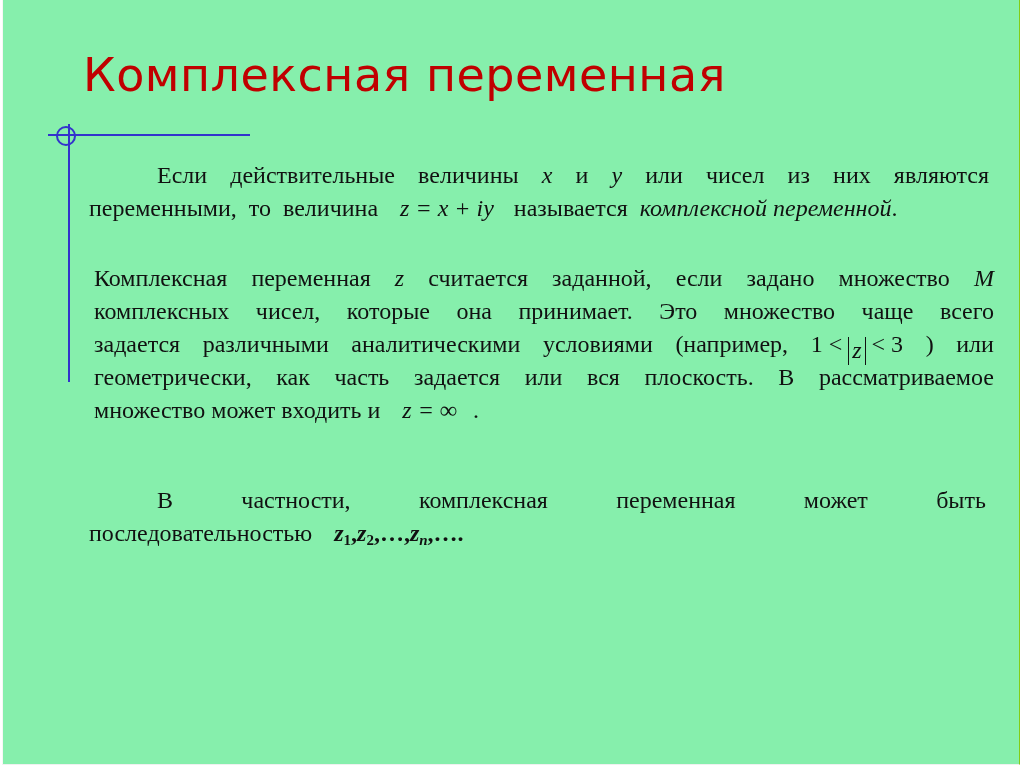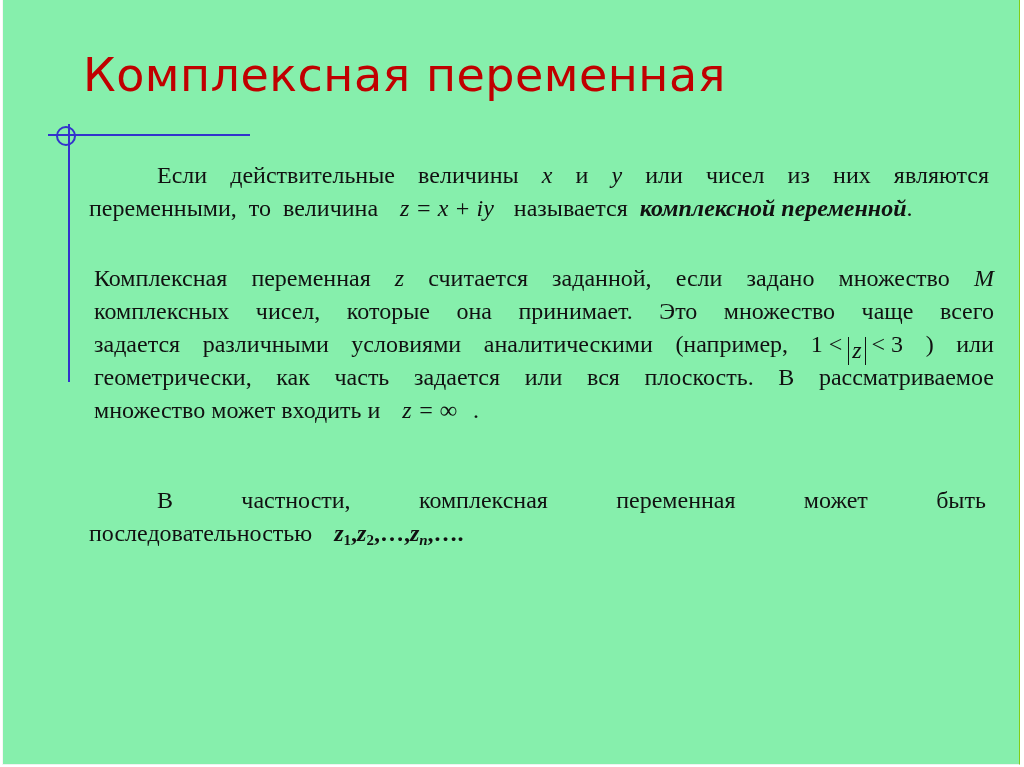--- a/index.html
+++ b/index.html
@@ -91,21 +91,21 @@
     .p1 { left: 80px; top: 153px; width: 900px; }
     .p2 { left: 85px; top: 256px; width: 900px; }
     .p3 { left: 80px; top: 478px; width: 897px; }
     .indent { padding-left: 68px; }
     .math {
       font-family: "Liberation Serif", serif;
       font-style: italic;
     }
     .math .op { font-style: normal; }
     .bold-italic {
-      font-weight: bold;
+      font-weight: normal;
       font-style: italic;
     }
     sub { font-size: 15px; font-style: normal; vertical-align: -4px; line-height: 0; }
     .abs {
       display: inline-block;
       border-left: 1.5px solid #111;
       border-right: 1.5px solid #111;
       padding: 0 3px;
       line-height: 26px;
       height: 28px;
@@ -166,22 +166,22 @@
       <span>она</span>
       <span>принимает.</span>
       <span>Это</span>
       <span>множество</span>
       <span>чаще</span>
       <span>всего</span>
     </div>
     <div class="line-flex">
       <span>задается</span>
       <span>различными</span>
+      <span>аналитическими</span>
       <span>условиями</span>
-      <span>аналитическими</span>
       <span>(например,</span>
       <span>
         <span>1 &lt;</span>
         <span class="abs math">z</span>
         <span>&lt; 3</span>
       </span>
       <span>)</span>
       <span>или</span>
     </div>
     <div class="line-flex">

